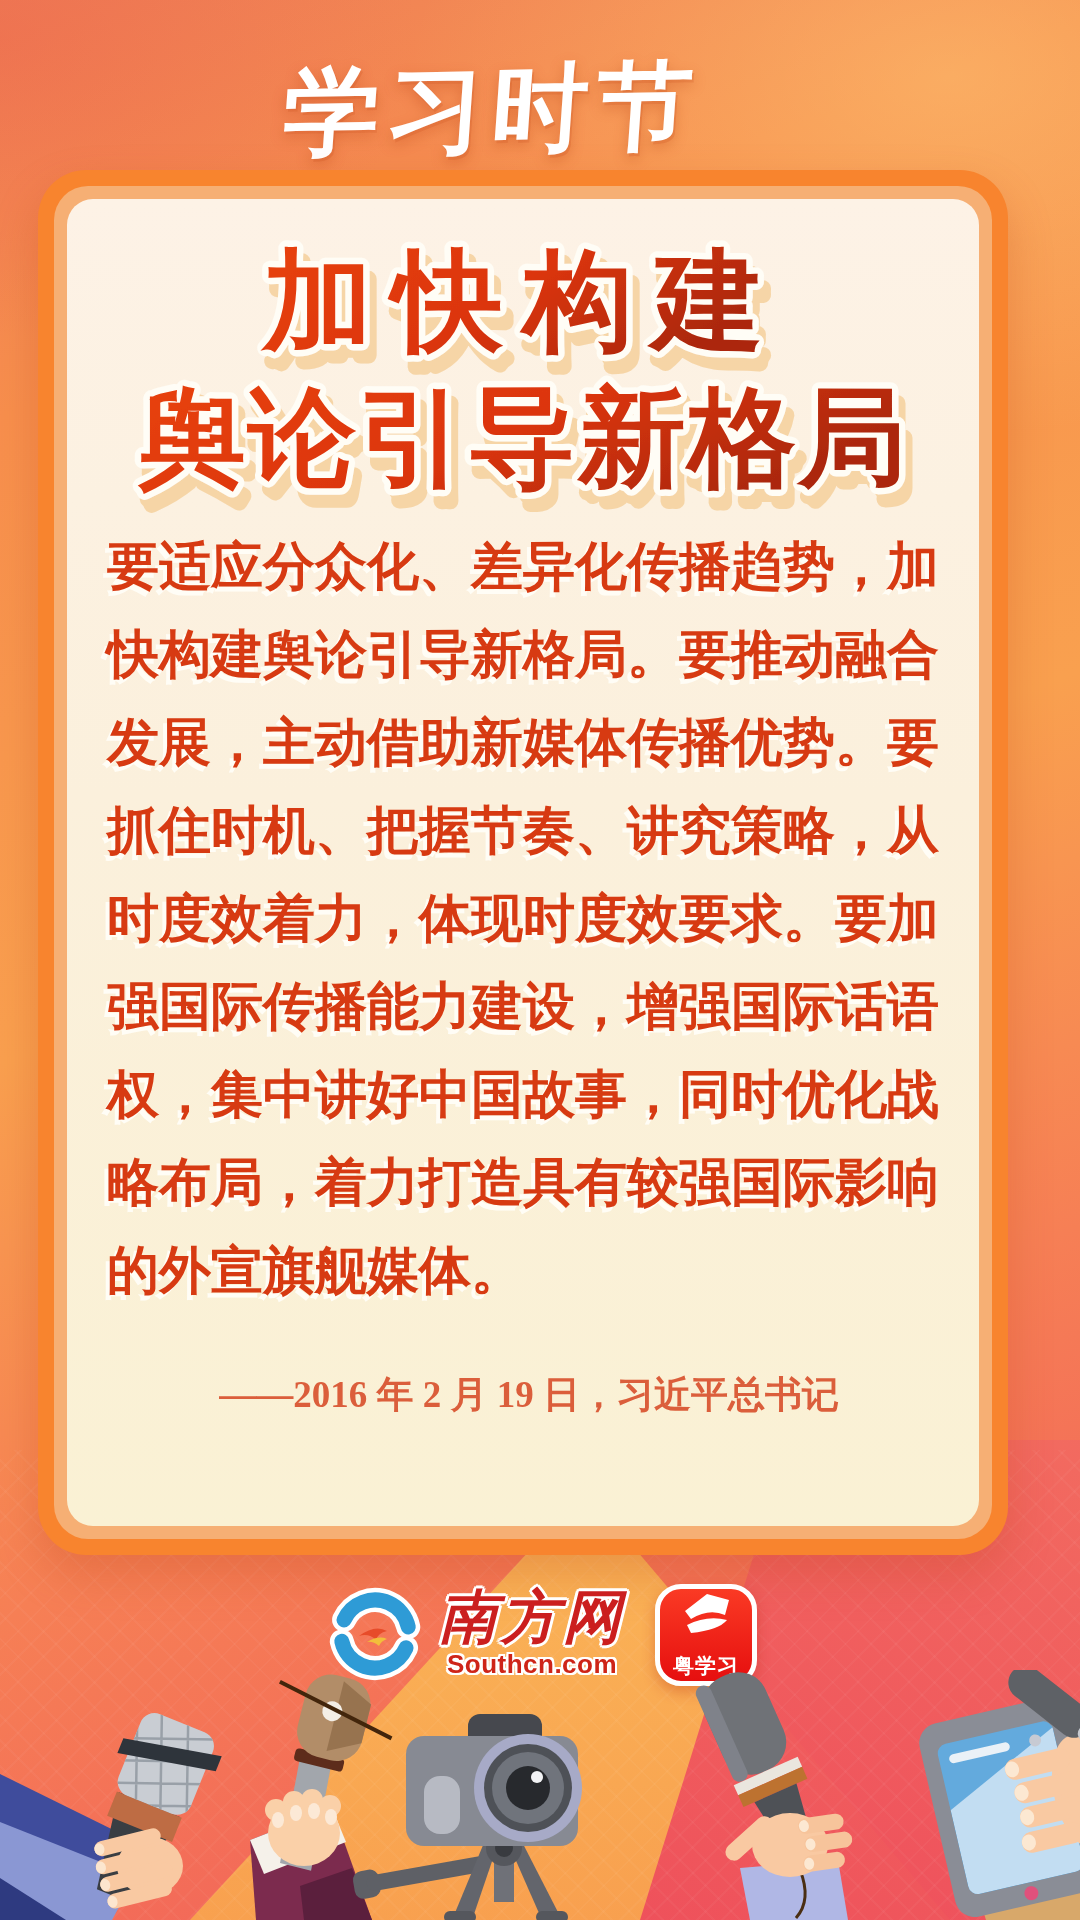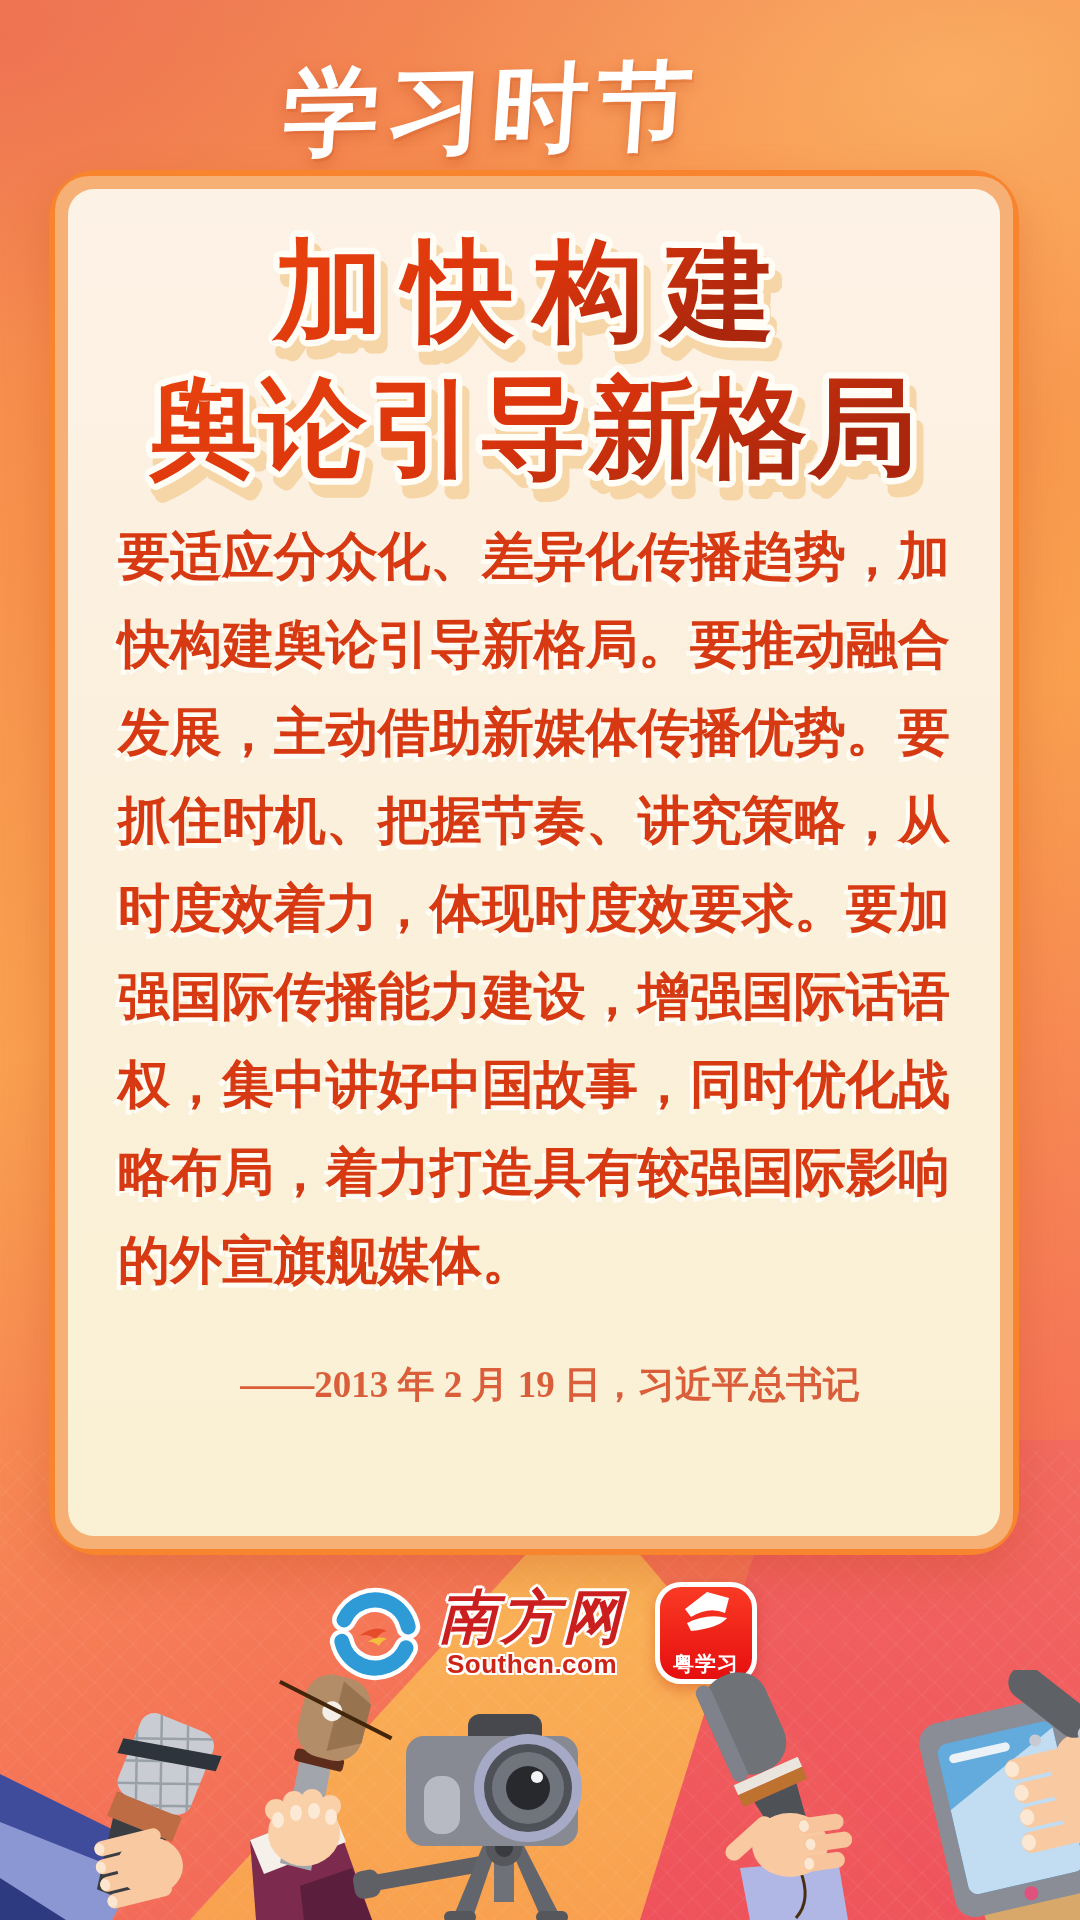--- a/index.html
+++ b/index.html
@@ -16,37 +16,37 @@
     clip-path:polygon(34% 0,100% 0,100% 100%,0 100%);opacity:.95;}
   .dots{position:absolute;left:0;bottom:0;width:1080px;height:470px;opacity:.5;
     background-image:
       repeating-linear-gradient(45deg, rgba(255,255,255,.07) 0 2px, transparent 2px 18px),
       repeating-linear-gradient(-45deg, rgba(255,255,255,.07) 0 2px, transparent 2px 18px);}
   .brand-logo{position:absolute;top:46px;left:0;width:1080px;text-align:center;
     transform:translateX(-48px);}
   .brand-logo span{display:inline-block;font-size:96px;font-weight:900;color:#FFFFFF;
     letter-spacing:8px;transform:skewX(-5deg) rotate(-1deg);
     text-shadow:0 6px 14px rgba(186,64,18,.35), 2px 3px 0 rgba(210,90,40,.25);}
-  .card{position:absolute;left:49px;top:170px;width:970px;height:1385px;box-sizing:border-box;
-    background:#F8842E;border-radius:48px;padding:6px;
+  .card{position:absolute;left:38px;top:170px;width:970px;height:1385px;box-sizing:border-box;
+    background:#F8842E;border-radius:48px;padding:16px;
     box-shadow:0 20px 44px rgba(190,70,25,.28);}
   .card-mid{width:100%;height:100%;box-sizing:border-box;background:#F6AF74;border-radius:34px;padding:13px;}
   .card-content{width:100%;height:100%;box-sizing:border-box;border-radius:26px;overflow:hidden;
     background:linear-gradient(180deg,#FDF2E6 0%,#FBF0DC 45%,#FAF1D4 100%);
     padding:30px 0 0 0;}
   .title-svg{display:block;margin:6px auto 0 auto;overflow:visible;}
   .title-svg text{font-family:"Liberation Serif","DejaVu Serif",serif;font-weight:900;
     stroke:#FFFDF6;paint-order:stroke fill;stroke-linejoin:round;}
   .quote-body{width:832px;margin:26px auto 0 auto;font-size:52px;line-height:88px;font-weight:700;
     color:#D73A12;text-align:justify;word-break:break-all;
     text-shadow:-4px 5px 0 #FFFDF6;}
   .attribution{margin-top:52px;padding-right:140px;text-align:right;
     font-size:37px;line-height:56px;font-weight:700;color:#DB5E3B;}
   .footer-logos{position:absolute;top:1582px;left:0;width:1080px;display:flex;
-    justify-content:center;align-items:flex-start;gap:30px;}
+    justify-content:center;align-items:flex-end;gap:30px;}
   .southcn{display:flex;align-items:center;gap:12px;}
   .southcn-texts{display:flex;flex-direction:column;align-items:center;}
   .southcn-name{font-size:58px;line-height:58px;font-weight:900;color:#CB1F1F;font-style:italic;
     letter-spacing:4px;
     text-shadow:-2px -2px 0 #FFF,2px -2px 0 #FFF,-2px 2px 0 #FFF,2px 2px 0 #FFF,0 3px 0 #FFF,3px 0 0 #FFF,-3px 0 0 #FFF,0 -3px 0 #FFF;}
   .southcn-domain{margin-top:2px;font-family:"Liberation Sans","DejaVu Sans",sans-serif;
     font-size:26px;font-weight:800;color:#CE2418;letter-spacing:.5px;
     text-shadow:-2px -2px 0 #FFF,2px -2px 0 #FFF,-2px 2px 0 #FFF,2px 2px 0 #FFF,0 2px 0 #FFF,2px 0 0 #FFF,-2px 0 0 #FFF,0 -2px 0 #FFF;}
   .yuexuexi{width:102px;height:102px;box-sizing:border-box;border:5px solid #FFFFFF;border-radius:26px;
     background:linear-gradient(180deg,#FA3A24,#E60F0F);
@@ -86,21 +86,21 @@
           </defs>
           <g filter="url(#tsh)" fill="url(#tg)" stroke-width="13">
             <text x="451" y="104" text-anchor="middle" font-size="110" letter-spacing="20">加快构建</text>
             <text x="451" y="240" text-anchor="middle" font-size="108" letter-spacing="2">舆论引导新格局</text>
           </g>
         </svg>
 
         <p class="quote-body">要适应分众化、差异化传播趋势，加快构建舆论引导新格局。要推动融合发展，主动借助新媒体传播优势。要抓住时机、把握节奏、讲究策略，从时度效着力，体现时度效要求。要加强国际传播能力建设，增强国际话语权，集中讲好中国故事，同时优化战略布局，着力打造具有较强国际影响的外宣旗舰媒体。</p>
 
         <div class="attribution">
-          <div>——2013 年 2 月 19 日，习近平总书记</div>
+          <div>——2016 年 2 月 19 日，习近平总书记</div>
         </div>
 
       </div>
     </div>
   </div>
 
   <div class="footer-logos">
     <div class="southcn">
       <svg width="104" height="104" viewBox="0 0 104 104">
         <circle cx="52" cy="52" r="34" fill="none" stroke="#FFFFFF" stroke-width="24" stroke-dasharray="85 22" stroke-linecap="round" transform="rotate(24 52 52)"></circle>

